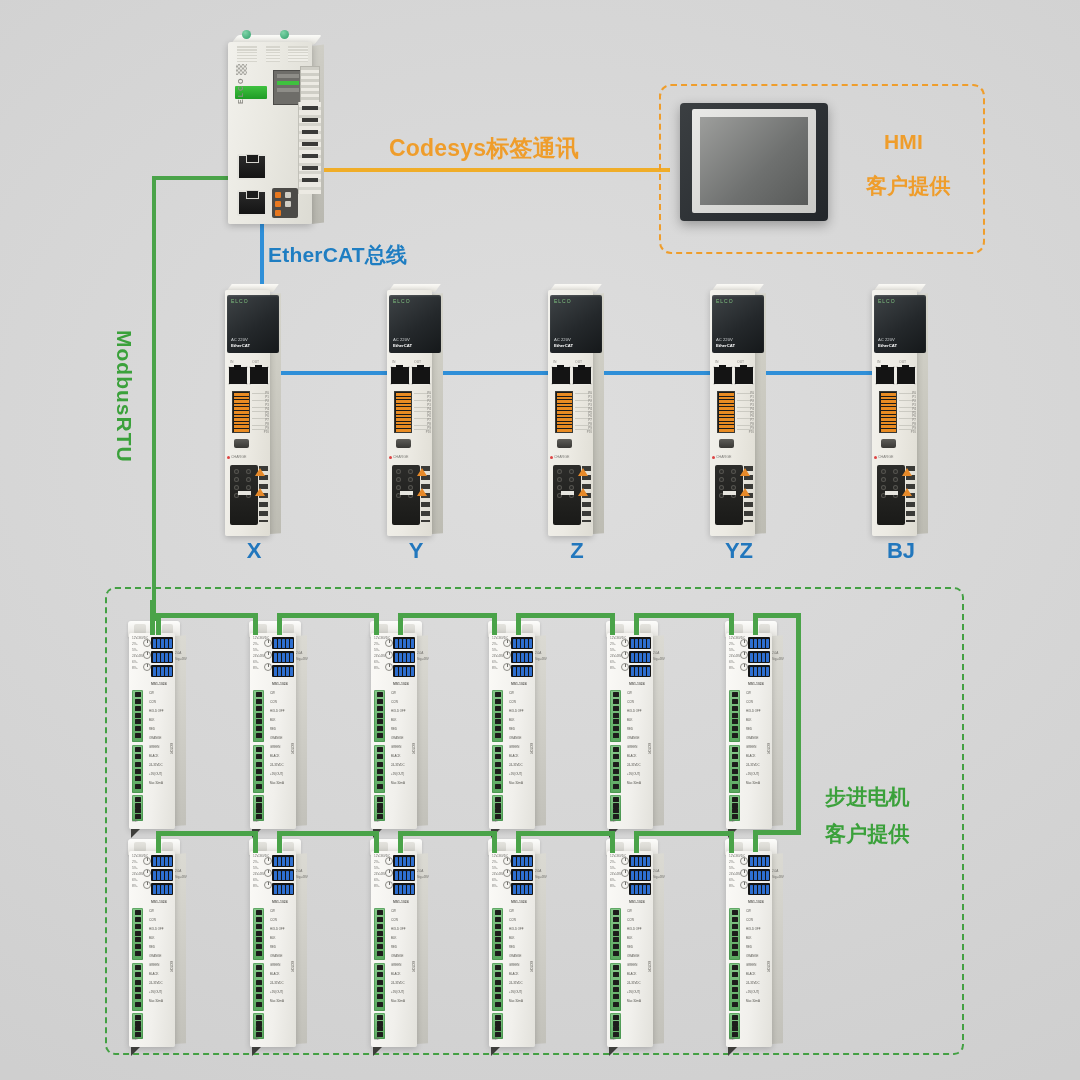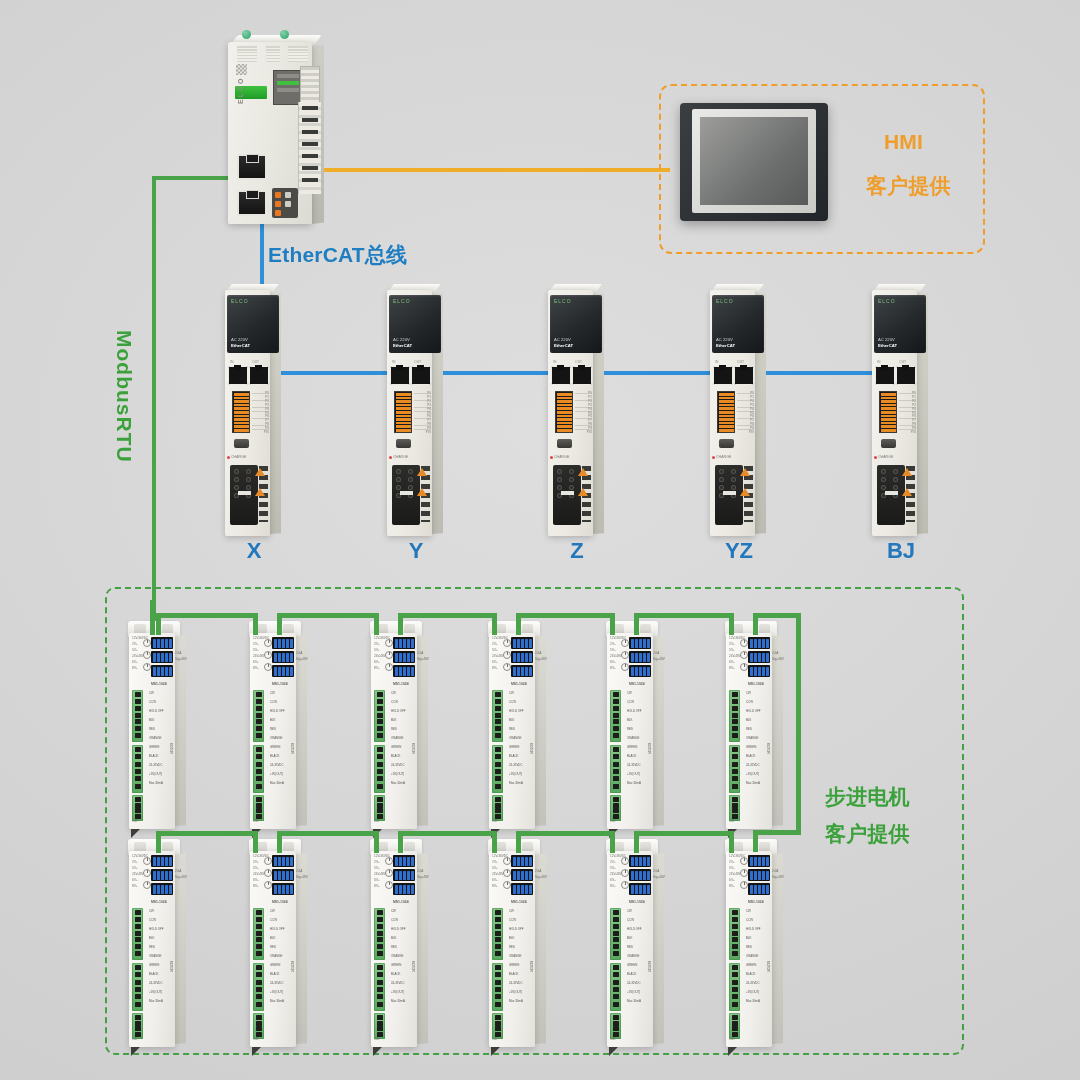--- a/index.html
+++ b/index.html
@@ -206,20 +206,21 @@
         <span style="left:3px;top:13px;"></span>
         <span style="left:3px;top:22px;"></span>
         <span style="left:13px;top:4px;background:#cfcec6;"></span>
         <span style="left:13px;top:13px;background:#cfcec6;"></span>
       </div>
     </div>
     <div class="plc-clip" style="left:14px;top:-12px;"></div>
     <div class="plc-clip" style="left:52px;top:-12px;"></div>
   </div>
 
+  <div class="lbl lbl-orange" style="left:389px;top:133px;font-size:23px;">Codesys标签通讯</div>
 
   <div class="lbl lbl-blue" style="left:268px;top:241px;font-size:21px;">EtherCAT总线</div>
 
   <div class="vlabel" style="left:112px;top:330px;font-size:21px;">ModbusRTU</div>
 
   <div class="lbl lbl-orange" style="left:884px;top:130px;font-size:21px;">HMI</div>
   <div class="lbl lbl-orange" style="left:866px;top:172px;font-size:21px;">客户提供</div>
 
   <div class="lbl lbl-green" style="left:825px;top:783px;font-size:21px;">步进电机</div>
   <div class="lbl lbl-green" style="left:825px;top:820px;font-size:21px;">客户提供</div>

